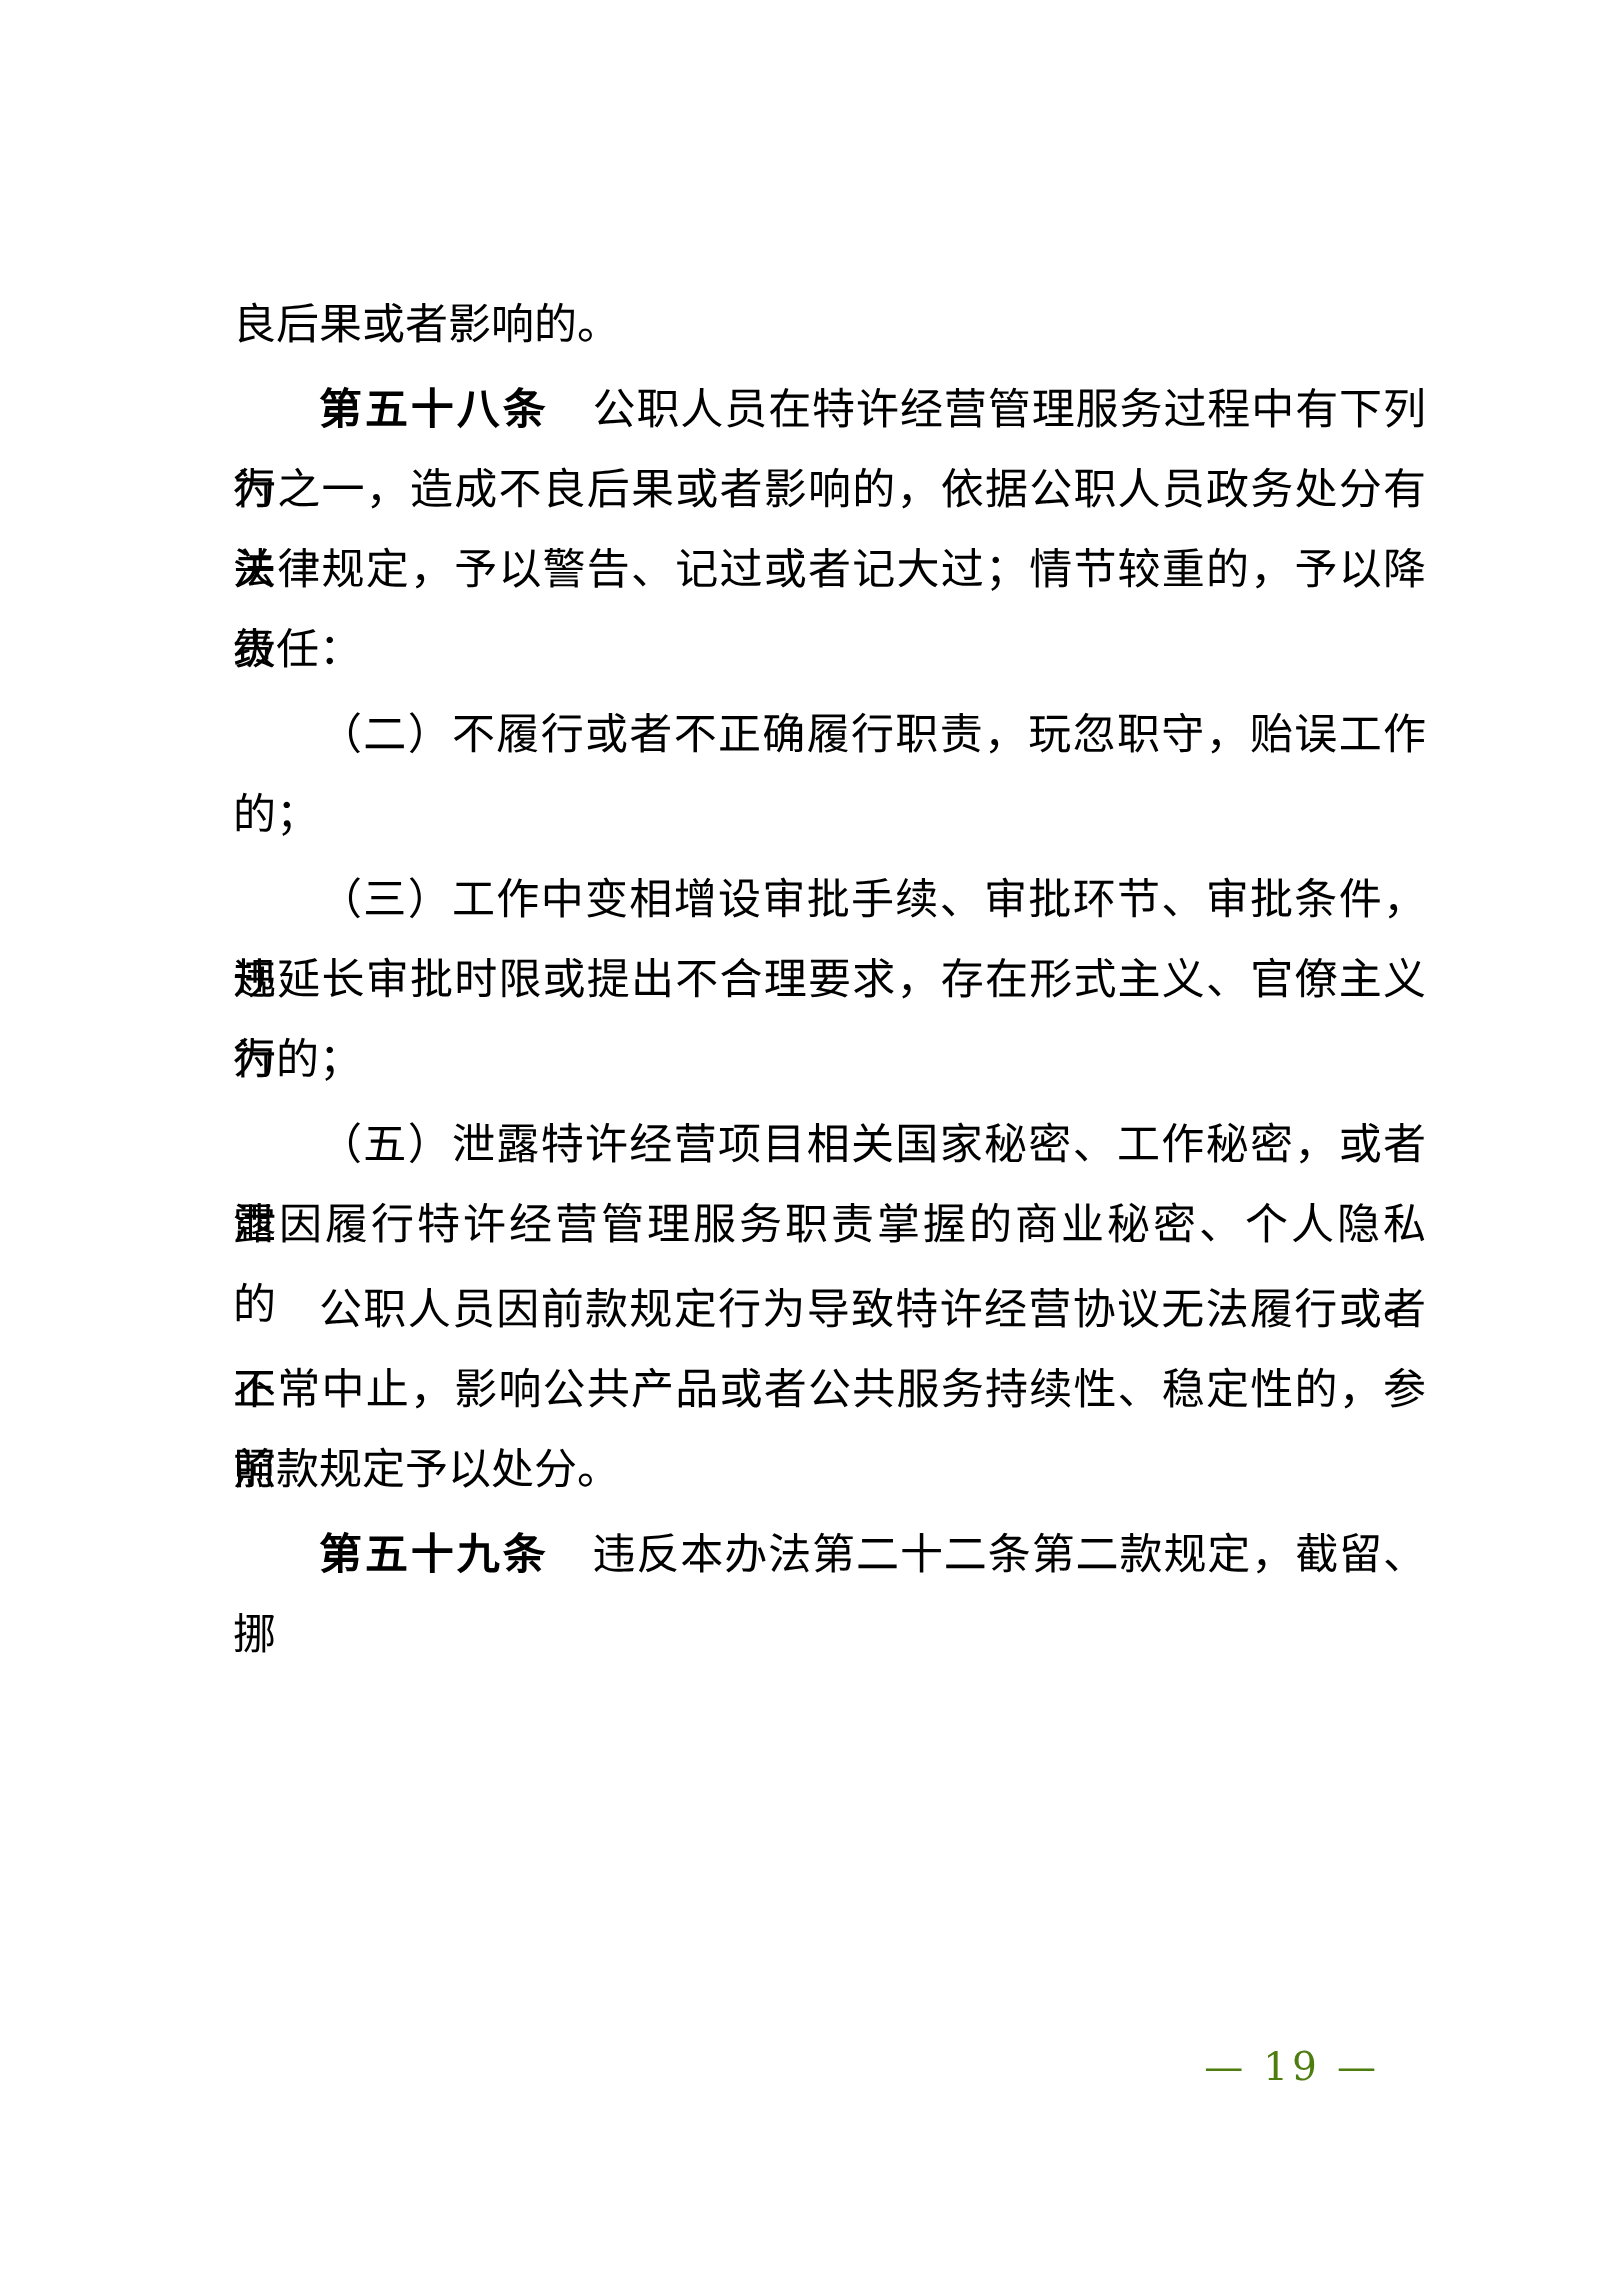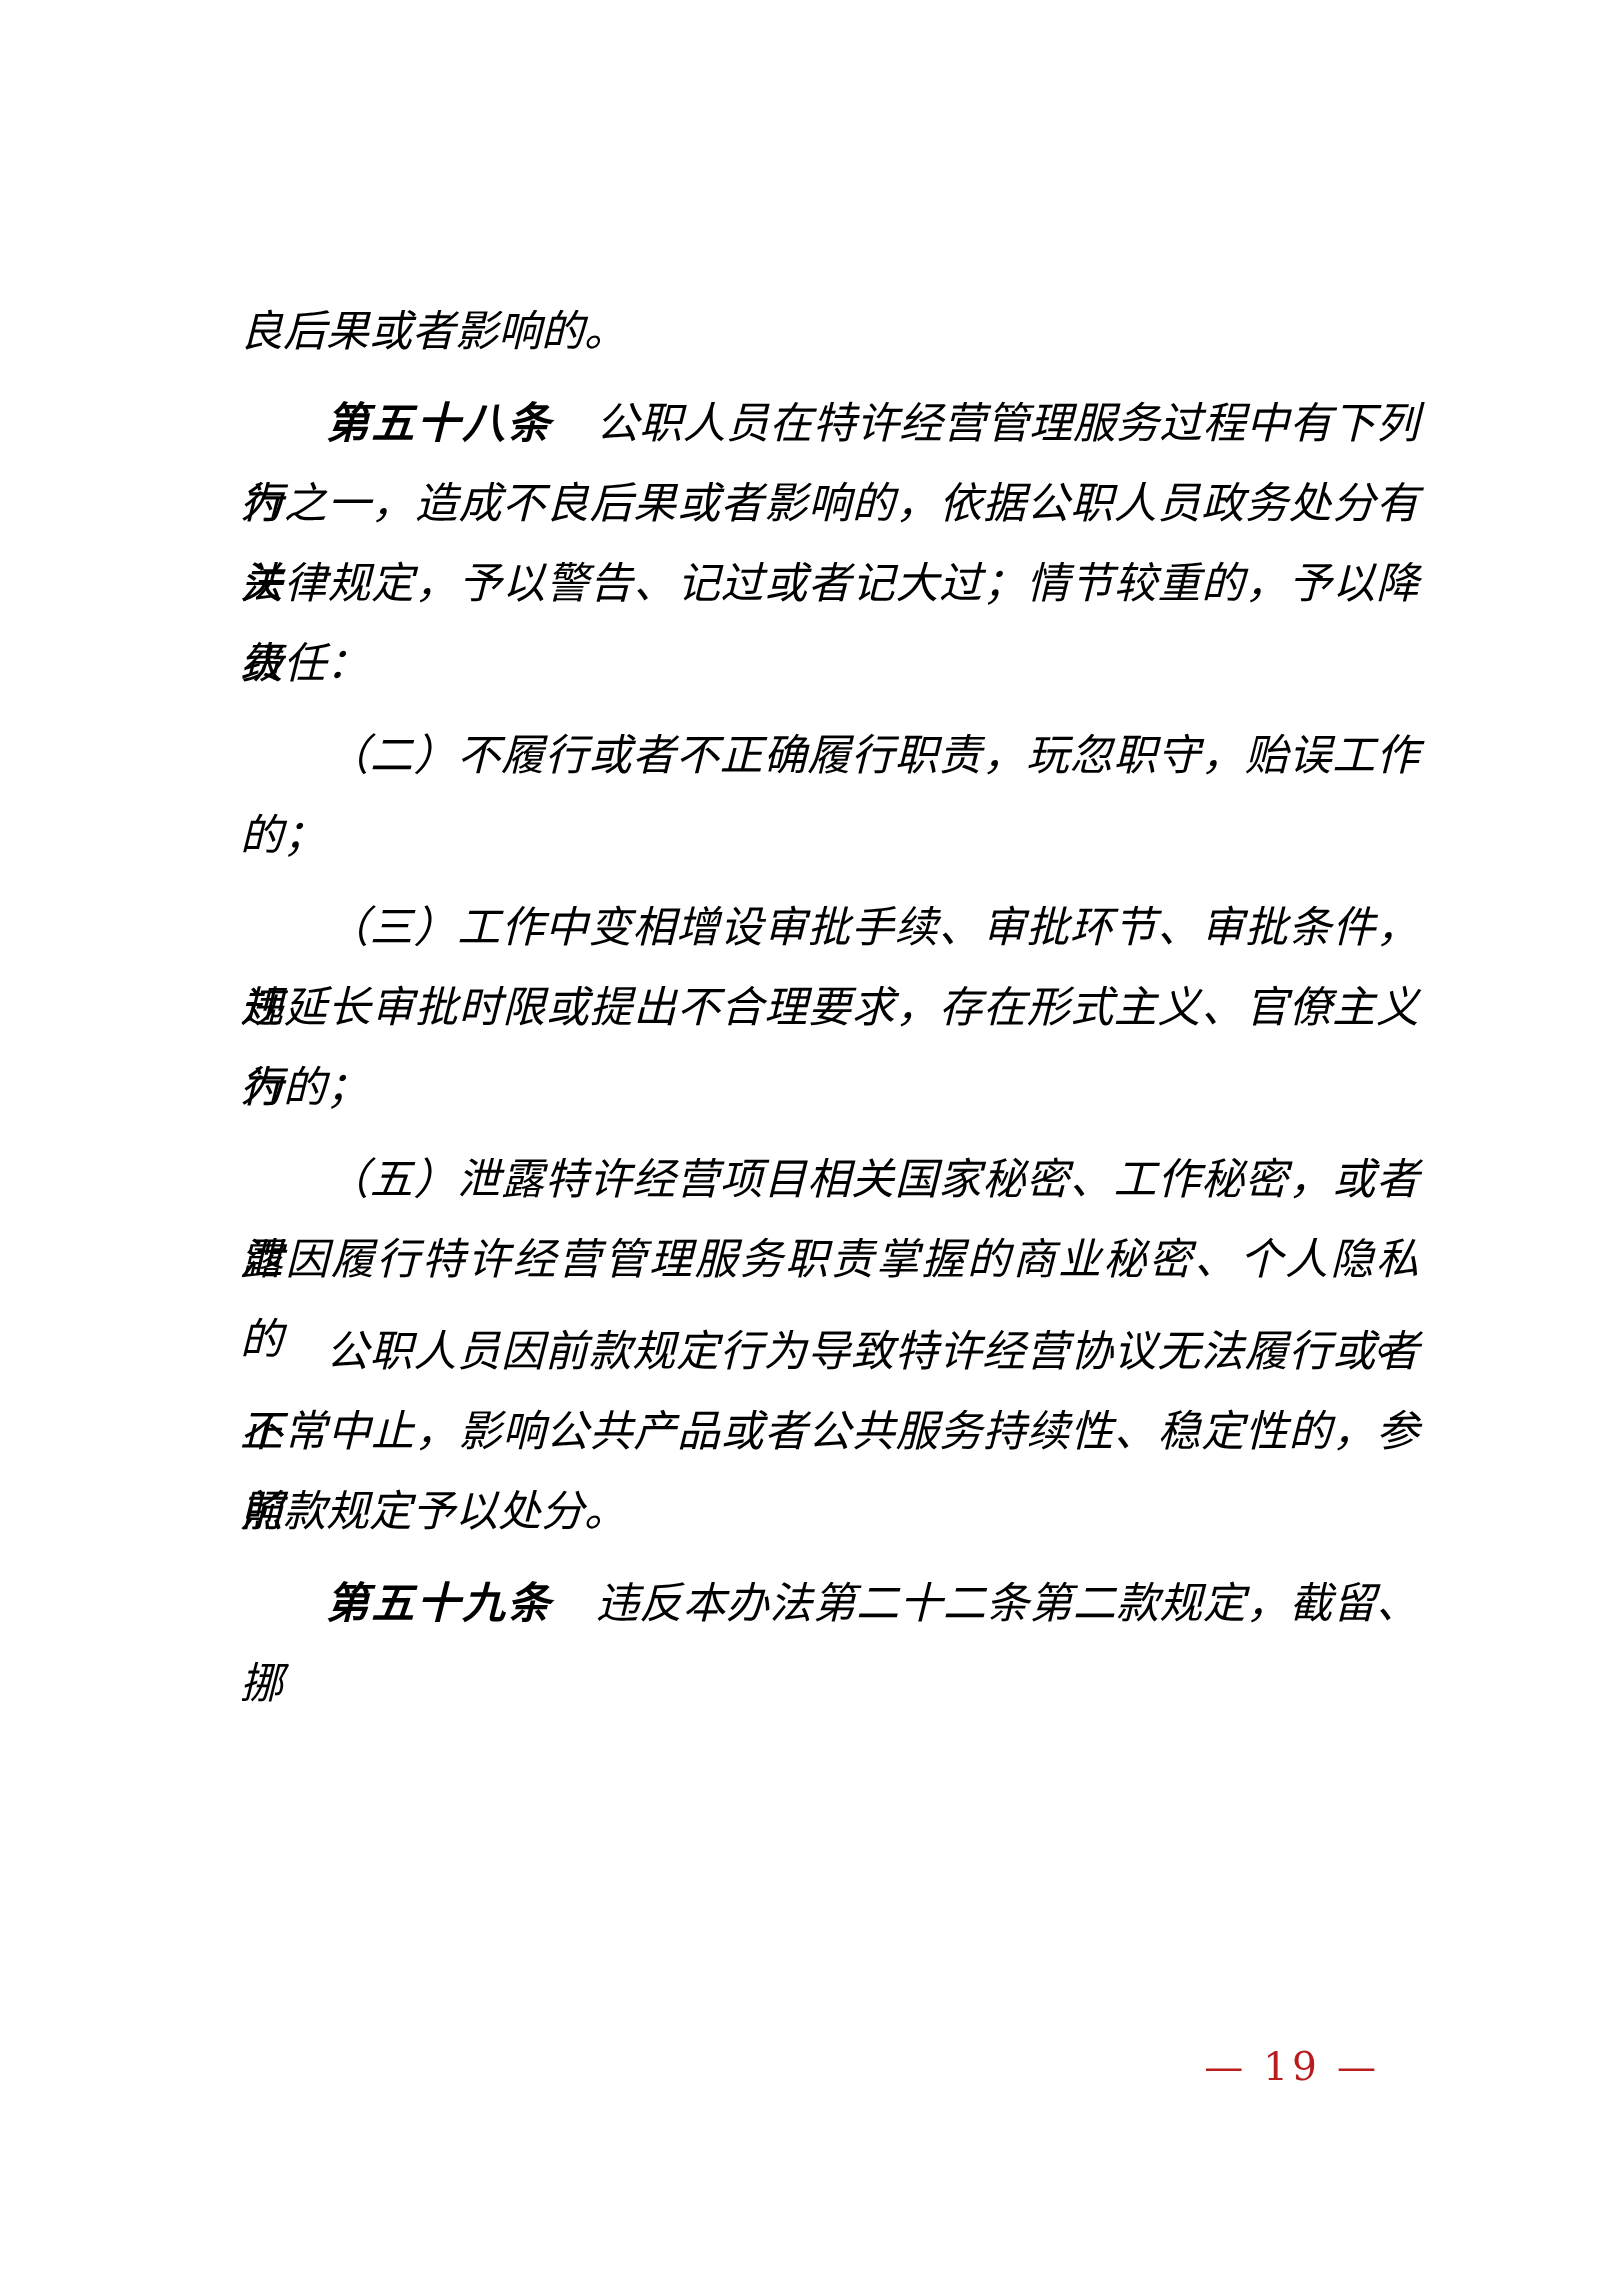--- a/index.html
+++ b/index.html
@@ -11,21 +11,21 @@
     font-family: "DejaVu Serif", serif;
     color: #000000;
     overflow: hidden;
   }
   .doc-body {
     position: absolute;
     left: 228px;
     top: 279px;
     width: 1203px;
   }
-  .paragraph { margin: 12px; padding: 0; font-style: italic; }
+  .paragraph { margin: 5px; padding: 0; }
   .line {
     height: 80px;
     line-height: 80px;
     font-size: 43px;
     white-space: nowrap;
     text-align: left;
   }
   .line.fill {
     white-space: normal;
     text-align: justify;
@@ -39,21 +39,21 @@
     letter-spacing: 2px;
   }
   .footer {
     position: absolute;
     top: 2041px;
     right: 241px;
     height: 51px;
     line-height: 51px;
     font-size: 39px;
     font-family: "DejaVu Serif", serif;
-    color: #b91c1c;
+    color: #4d7c0f;
     letter-spacing: 3.9px;
   }
 </style>
 </head>
 <body>
 
 <div class="page">
   <main class="doc-body" id="doc-body">
       <div class="paragraph">
         <div class="line"><span class="seg">良后果或者影响的。</span></div>

